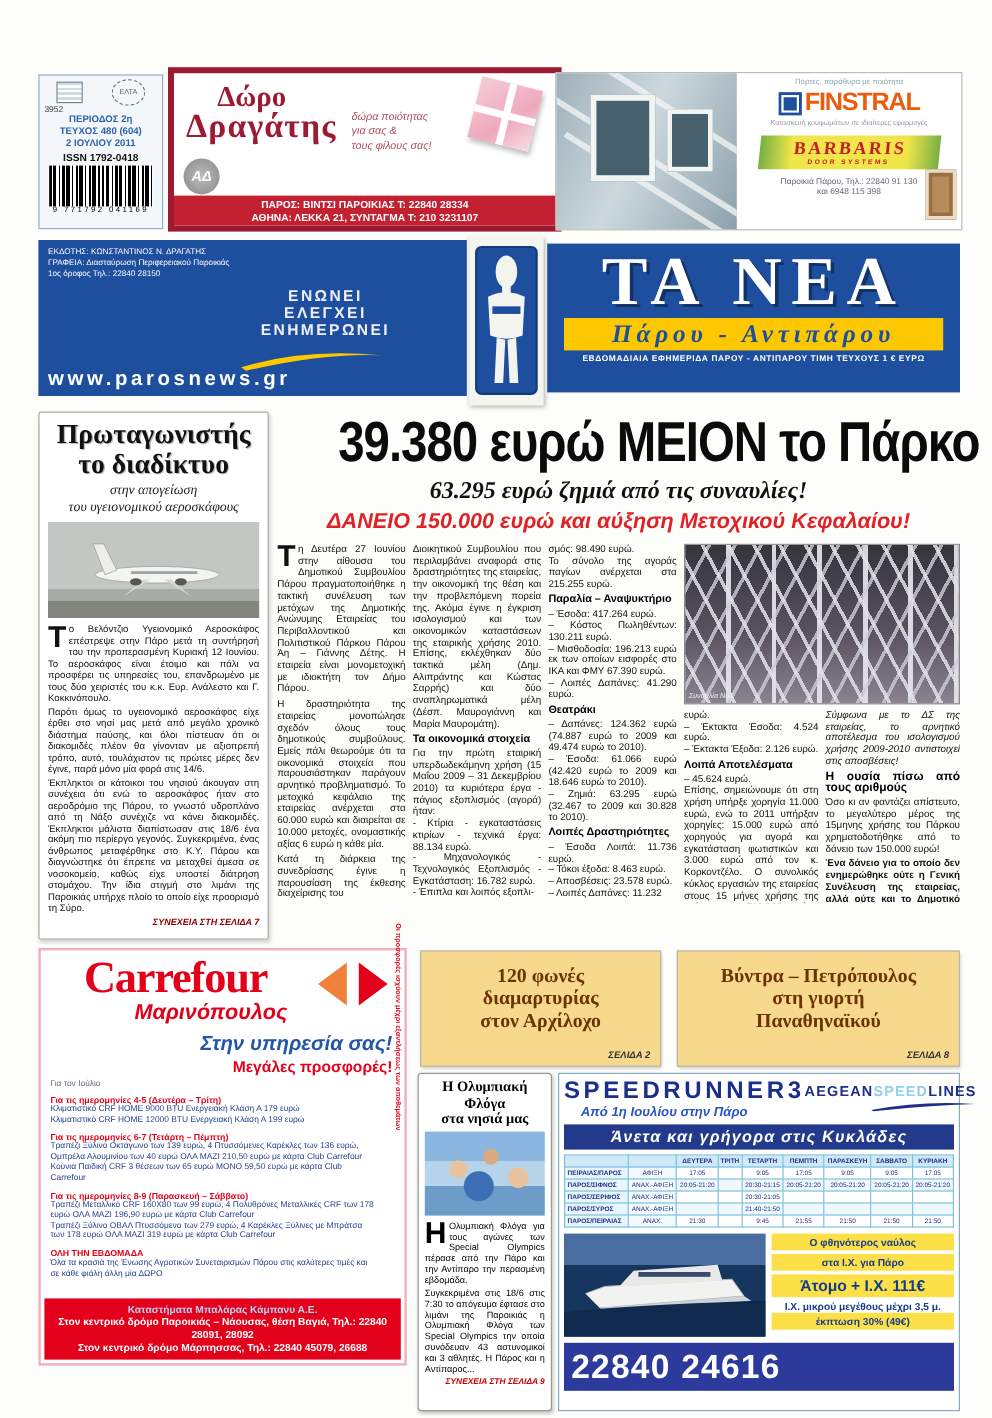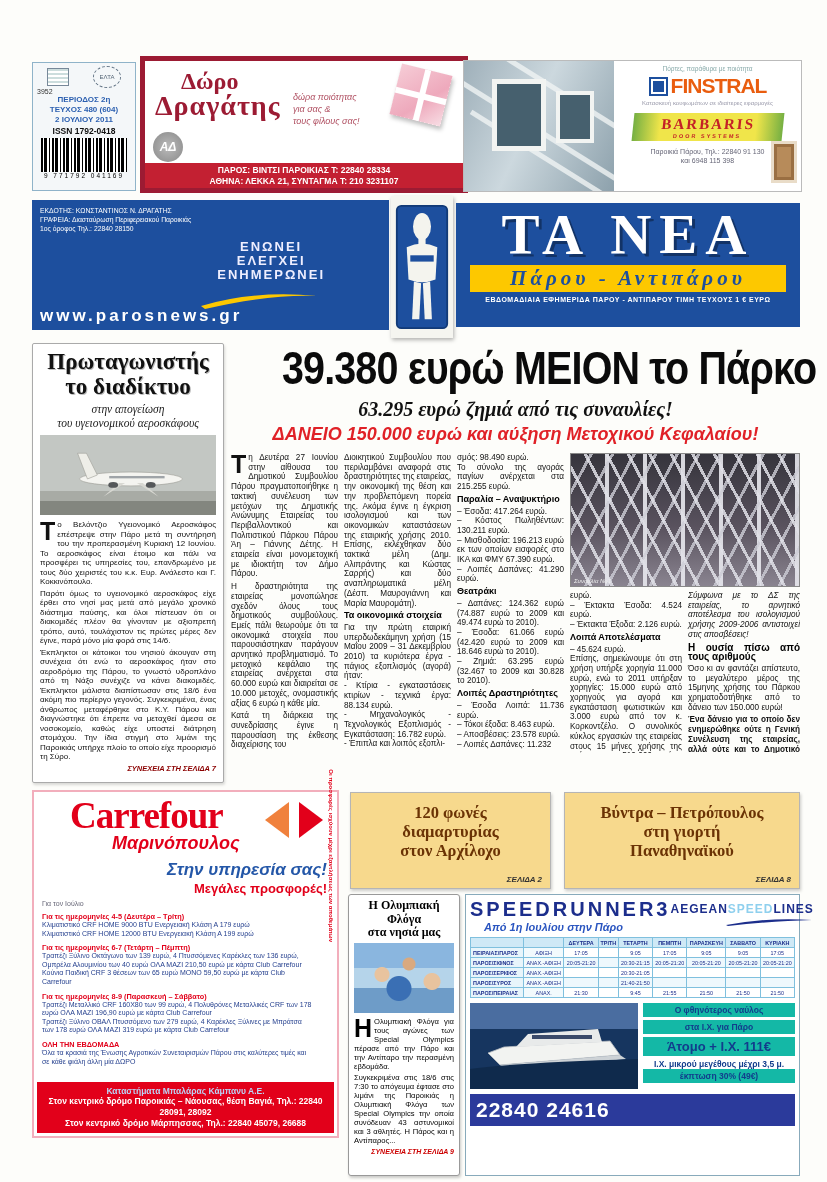--- a/index.html
+++ b/index.html
@@ -173,25 +173,25 @@
   table.sched{width:100%;border-collapse:collapse;margin-top:4px;font-size:5.4px;color:#1c2e8c;}
   .sched th,.sched td{border:1px solid #7fc0de;padding:1.5px 1px;text-align:center;}
   .sched thead th{background:#cfe9f6;font-weight:bold;}
   .sched td.route{font-weight:bold;background:#e8f5fb;text-align:left;padding-left:2px;}
   .sched td.note{background:#f2fafd;}
   .sched tbody tr:nth-child(even) td:not(.route):not(.note){background:#eef8fd;}
   .sp-mid{display:flex;gap:5px;margin-top:5px;}
   .ship-photo{width:168px;height:86px;position:relative;overflow:hidden;
      background:linear-gradient(#4a6da0 0 30%,#16355f 30%);}
   .sp-promo{flex:1;font-size:8.5px;color:#123c8c;text-align:center;}
-  .sp-promo .row{background:#14b8a6;margin-bottom:3px;padding:2px 1px;font-weight:bold;}
+  .sp-promo .row{background:#fde047;margin-bottom:3px;padding:2px 1px;font-weight:bold;}
   .sp-promo .price{font-size:13px;}
   .sp-foot{display:flex;align-items:center;background:#2b3a9b;color:#fff;margin-top:5px;padding:4px 6px;}
   .sp-foot .fl{flex:1;font-weight:bold;font-size:7.8px;line-height:9.5px;}
-  .sp-phone{font-size:21px;font-weight:bold;letter-spacing:1px;}
+  .sp-phone{font-size:28px;font-weight:bold;letter-spacing:1px;}
 </style>
 </head>
 <body>
 
 <div class="page">
 
   <div class="abs postal">
     <div class="stamps">
       <span class="minibox"></span>
       <span class="elta">ΕΛΤΑ</span>
@@ -352,21 +352,21 @@
         <div class="lright-cols">
           <div class="lcol">
             <p class="pre">ευρώ.
 – Έκτακτα Έσοδα: 4.524 ευρώ.
 – Έκτακτα Έξοδα: 2.126 ευρώ.</p>
             <div class="lsub">Λοιπά Αποτελέσματα</div>
             <p class="pre">– 45.624 ευρώ.
 Επίσης, σημειώνουμε ότι στη χρήση υπήρξε χορηγία 11.000 ευρώ, ενώ το 2011 υπήρξαν χορηγίες: 15.000 ευρώ από χορηγούς για αγορά και εγκατάσταση φωτιστικών και 3.000 ευρώ από τον κ. Κορκοντζέλο. Ο συνολικός κύκλος εργασιών της εταιρείας στους 15 μήνες χρήσης της ανέρχεται στα 510.066 ευρώ.</p>
           </div>
           <div class="lcol">
-            <p style="font-style:italic">Σύμφωνα με το ΔΣ της εταιρείας, το αρνητικό αποτέλεσμα του ισολογισμού χρήσης 2009-2006 αντιστοιχεί στις αποσβέσεις!</p>
+            <p style="font-style:italic">Σύμφωνα με το ΔΣ της εταιρείας, το αρνητικό αποτέλεσμα του ισολογισμού χρήσης 2009-2010 αντιστοιχεί στις αποσβέσεις!</p>
             <div class="lsub" style="font-size:10px">Η ουσία πίσω από τους αριθμούς</div>
             <p>Όσο κι αν φαντάζει απίστευτο, το μεγαλύτερο μέρος της 15μηνης χρήσης του Πάρκου χρηματοδοτήθηκε από το δάνειο των 150.000 ευρώ!</p>
             <p style="font-weight:bold">Ένα δάνειο για το οποίο δεν ενημερώθηκε ούτε η Γενική Συνέλευση της εταιρείας, αλλά ούτε και το Δημοτικό Συμβούλιο Πάρου.</p>
 
           </div>
         </div>
       </div>
     </div>
   </div>
 
@@ -433,20 +433,21 @@
         <div class="sp-title">SPEEDRUNNER3</div>
         <div class="sp-sub">Από 1η Ιουλίου στην Πάρο</div>
       </div>
       <div class="asl">
         <span class="d">AEGEAN</span><span class="l">SPEED</span><span class="d">LINES</span>
         <svg width="90" height="10" viewBox="0 0 90 10">
           <path d="M2 8 Q45 0 88 3 Q50 4 4 9 Z" fill="#1c2e8c"></path>
         </svg>
       </div>
     </div>
+    <div class="sp-banner">Άνετα και γρήγορα στις Κυκλάδες</div>
     <table class="sched">
       <thead>
         <tr>
           <th></th>
           <th></th>
         <th>ΔΕΥΤΕΡΑ</th>
             <th>ΤΡΙΤΗ</th>
             <th>ΤΕΤΑΡΤΗ</th>
             <th>ΠΕΜΠΤΗ</th>
             <th>ΠΑΡΑΣΚΕΥΗ</th>

